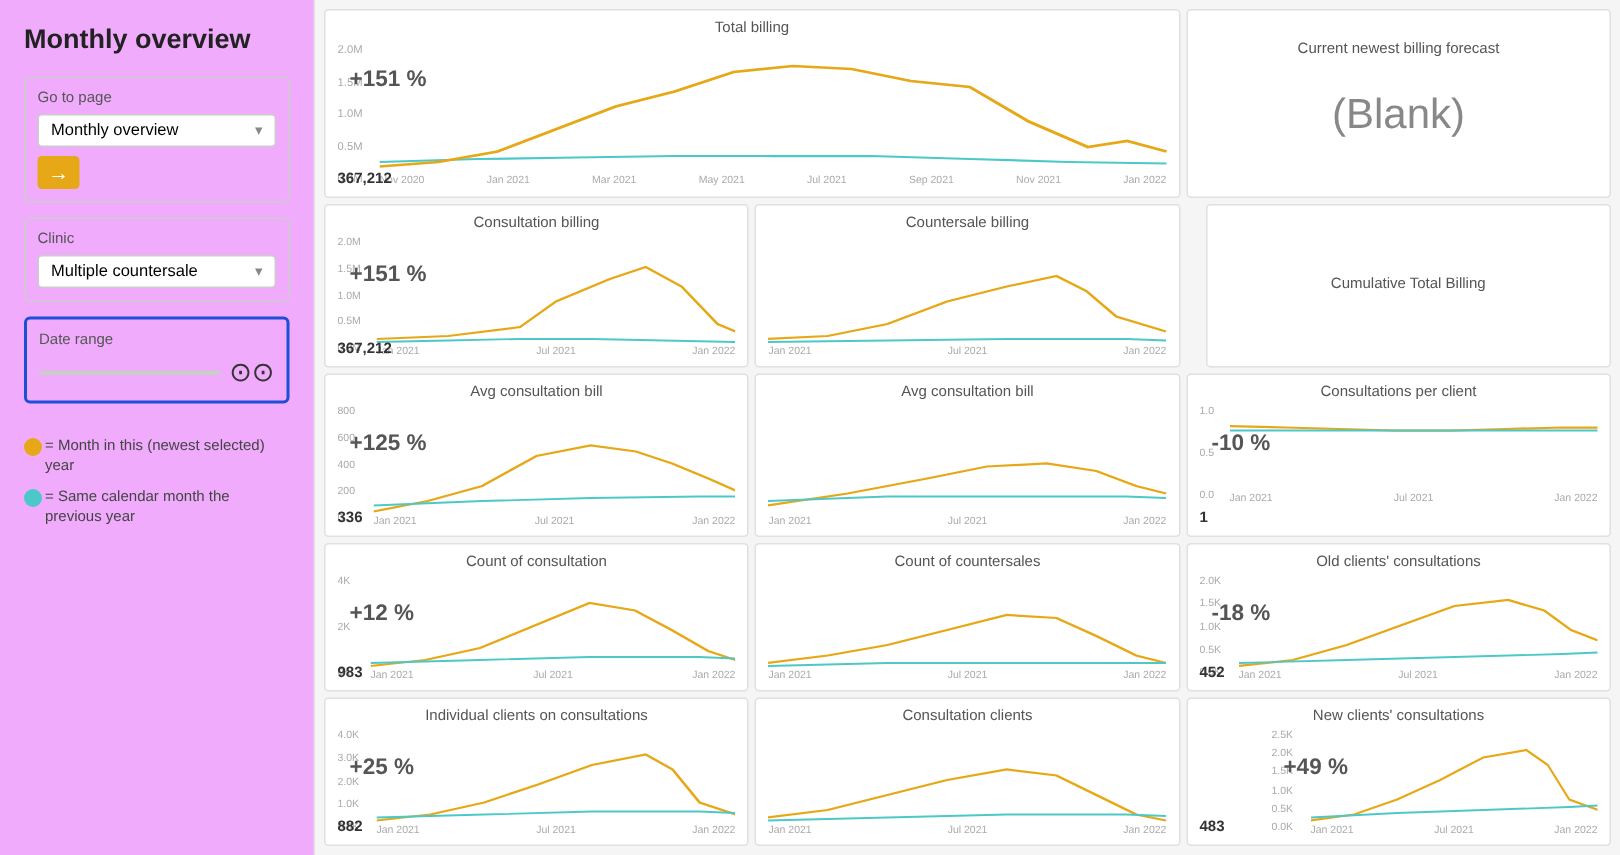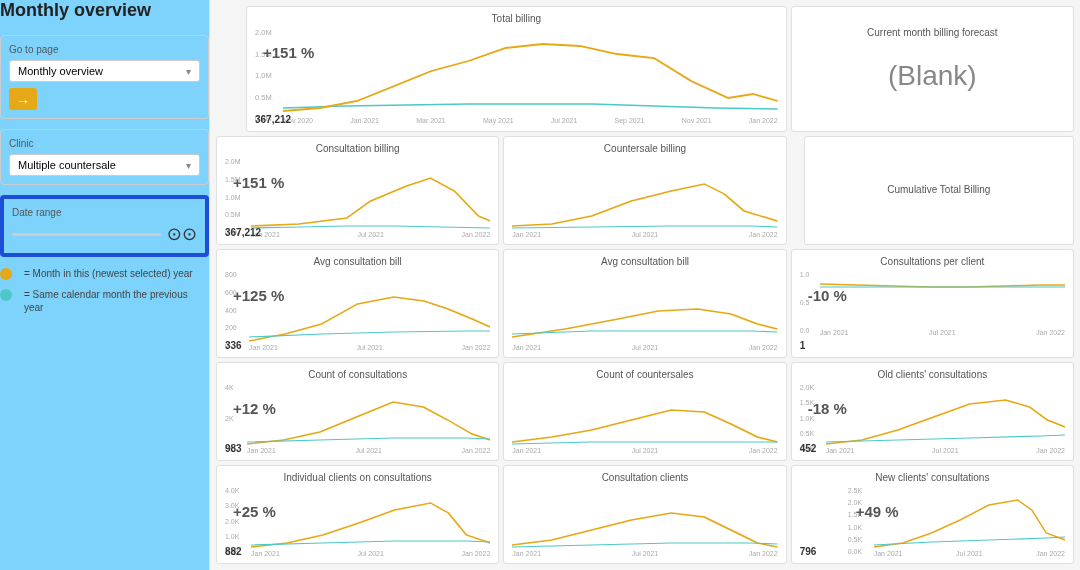--- a/index.html
+++ b/index.html
@@ -1,46 +1,46 @@
 <!DOCTYPE html>
 <html><head>
   <meta charset="utf-8">
   <style>
     * { box-sizing: border-box; margin: 0; padding: 0; }
     body { font-family: 'Segoe UI', Arial, sans-serif; background: #f5f5f5; width: 1080px; height: 570px; overflow: hidden; font-size: 11px; }
     
     .layout { display: flex; width: 1080px; height: 570px; }
     
     
-    .sidebar { width: 210px; min-width: 210px; padding: 0; background: #7dd3fc; border-right: 1px solid #e0e0e0; }
+    .sidebar { width: 210px; min-width: 210px; padding: 16px; background: #f0abfc; border-right: 1px solid #e0e0e0; }
     .sidebar-title { font-size: 18px; font-weight: bold; color: #222; margin-bottom: 14px; }
     
     .sidebar-section { border: 1px solid #ccc; border-radius: 4px; padding: 8px; margin-bottom: 10px; }
     .sidebar-section-label { font-size: 10px; color: #555; margin-bottom: 5px; }
     .sidebar-dropdown { display: flex; align-items: center; justify-content: space-between; background: #fff; border: 1px solid #ccc; border-radius: 3px; padding: 4px 8px; cursor: pointer; font-size: 11px; }
     .sidebar-dropdown-arrow { font-size: 10px; color: #888; }
     .sidebar-nav-btn { display: inline-flex; align-items: center; justify-content: center; background: #e6a817; color: #fff; border-radius: 3px; width: 28px; height: 22px; margin-top: 6px; cursor: pointer; font-size: 14px; }
     
-    .date-section { border: 4px solid #1d4ed8; border-radius: 4px; padding: 8px; margin-bottom: 10px; }
+    .date-section { border: 2px solid #1d4ed8; border-radius: 4px; padding: 8px; margin-bottom: 22px; }
     .date-inputs { display: flex; gap: 6px; margin-bottom: 6px; }
     .date-input { border: 1px solid #ccc; border-radius: 3px; padding: 3px 5px; font-size: 10px; width: 70px; }
     .date-icon { font-size: 18px; color: #333; cursor: pointer; }
     
     .legend { margin-top: 10px; }
-    .legend-item { display: flex; align-items: flex-start; gap: 12px; margin-bottom: 8px; font-size: 10px; color: #444; line-height: 1.3; }
+    .legend-item { display: flex; align-items: flex-start; gap: 2px; margin-bottom: 8px; font-size: 10px; color: #444; line-height: 1.3; }
     .legend-dot { width: 12px; height: 12px; border-radius: 50%; margin-top: 1px; flex-shrink: 0; }
     .legend-dot-orange { background: #e6a817; }
     .legend-dot-teal { background: #4dc8c8; }
     
     
     .main { flex: 1; overflow-y: auto; padding: 6px; background: #f5f5f5; }
     
     .charts-grid { display: grid; grid-template-columns: 1fr 1fr 1fr; gap: 4px; }
     .chart-card { background: #fff; border: 1px solid #e0e0e0; border-radius: 3px; padding: 6px 8px; position: relative; }
-    .chart-card.wide { grid-column: span 2; margin-left: 30px; }
+    .chart-card.wide { grid-column: span 2; }
     
     .chart-title { font-size: 10px; color: #555; text-align: center; margin-bottom: 2px; }
     .chart-badge { font-size: 15px; font-weight: bold; color: #555; position: absolute; top: 18px; left: 8px; }
     .chart-value { font-size: 10px; font-weight: bold; color: #333; position: absolute; bottom: 6px; left: 8px; }
     
     
     svg.chart { display: block; }
     
     .blank-card { display: flex; align-items: center; justify-content: center; }
     .blank-text { font-size: 28px; color: #888; }
@@ -123,21 +123,21 @@
                   <span>Jan 2022</span>
               </div>
             </div>
           </div>
         </div>
         <div class="chart-value">367,212</div>
       </div>
 
       <div class="chart-card blank-card">
         <div style="width:100%;">
-          <div class="chart-title">Current month billing forecast</div>
+          <div class="chart-title">Current newest billing forecast</div>
           <div class="blank-text" style="text-align:center;padding:20px 0;">(Blank)</div>
         </div>
       </div>
 
       <div class="chart-card">
         <div class="chart-title">Consultation billing</div>
         <div style="display:flex;position:relative;">
           <div class="chart-badge">+151 %</div>
           <div style="display:flex;width:100%;">
             <div style="display:flex;flex-direction:column;justify-content:space-between;font-size:7px;color:#aaa;width:26px;padding:2px 0;">
@@ -245,21 +245,21 @@
                   <span>Jul 2021</span>
                   <span>Jan 2022</span>
               </div>
             </div>
           </div>
         </div>
         <div class="chart-value">1</div>
       </div>
 
       <div class="chart-card">
-        <div class="chart-title">Count of consultations</div>
+        <div class="chart-title">Count of consultation</div>
         <div style="display:flex;position:relative;">
           <div class="chart-badge">+12 %</div>
           <div style="display:flex;width:100%;">
             <div style="display:flex;flex-direction:column;justify-content:space-between;font-size:7px;color:#aaa;width:22px;padding:2px 0;">
               <span>4K</span>
                 <span>2K</span>
                 <span>0K</span>
             </div>
             <div style="flex:1;">
               <svg width="100%" height="65" viewBox="0 0 200 65" preserveAspectRatio="none" class="chart">
@@ -382,18 +382,18 @@
                 <polyline points="0,60 60,57 120,55 180,53 200,52" fill="none" stroke="#4dc8c8" stroke-width="1.2"></polyline>
               </svg>
               <div style="display:flex;justify-content:space-between;font-size:7px;color:#aaa;">
                 <span>Jan 2021</span>
                   <span>Jul 2021</span>
                   <span>Jan 2022</span>
               </div>
             </div>
           </div>
         </div>
-        <div class="chart-value">796</div>
+        <div class="chart-value">483</div>
       </div>
 
     </div>
   </div>
 </div>
 
 </body></html>

